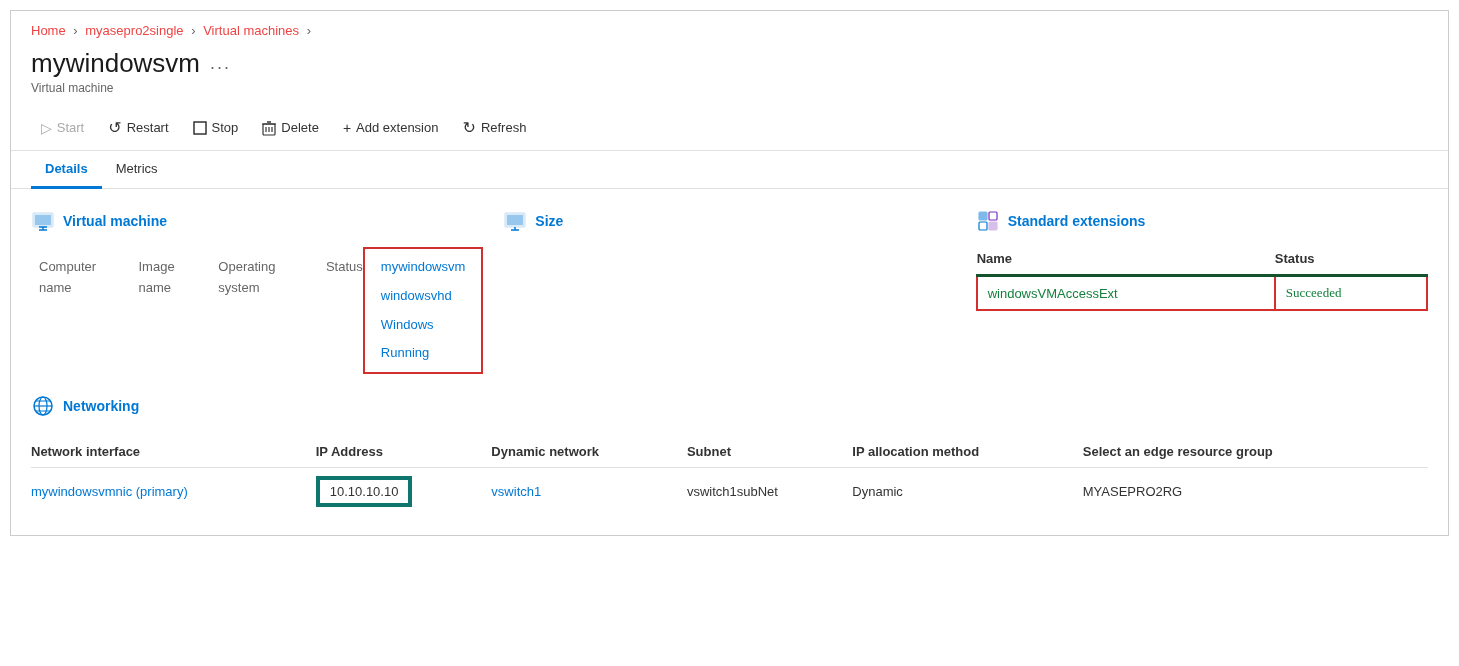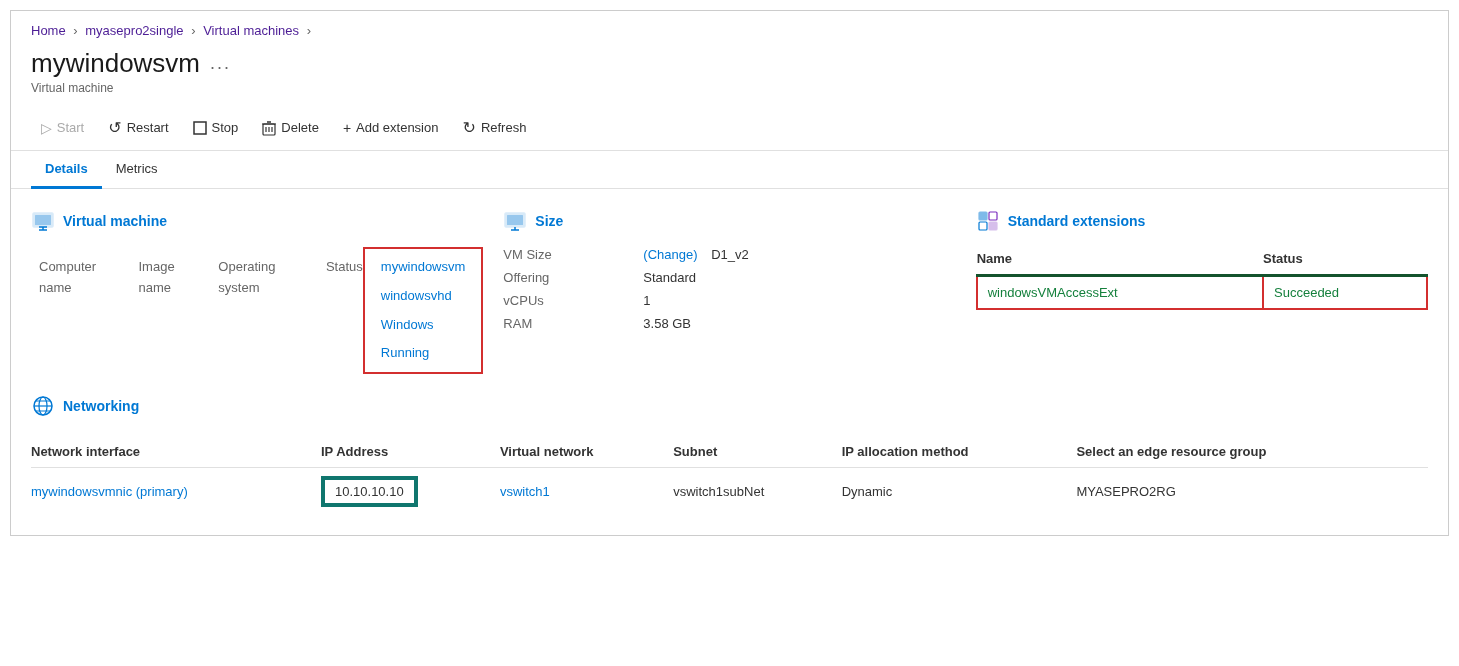--- a/index.html
+++ b/index.html
@@ -18,21 +18,21 @@
     .breadcrumb {
       padding: 12px 20px 6px 20px;
       font-size: 13px;
       color: #0078d4;
     }
     .breadcrumb span {
       color: #666;
       margin: 0 4px;
     }
     .breadcrumb a {
-      color: #4c1d95;
+      color: #ef4444;
       text-decoration: none;
     }
     .title-section {
       padding: 4px 20px 10px 20px;
     }
     .page-title {
       font-size: 26px;
       font-weight: 300;
       color: #1a1a1a;
       display: flex;
@@ -294,39 +294,20 @@
           <div class="section-icon">
             <svg width="24" height="24" viewBox="0 0 24 24" fill="none" xmlns="http://www.w3.org/2000/svg">
               <rect x="2" y="4" width="20" height="14" rx="1" fill="#0078d4" opacity="0.15" stroke="#0078d4" stroke-width="1.5"></rect>
               <rect x="4" y="6" width="16" height="10" rx="0.5" fill="#0078d4" opacity="0.3"></rect>
               <line x1="12" y1="18" x2="12" y2="21" stroke="#0078d4" stroke-width="1.5"></line>
               <line x1="8" y1="21" x2="16" y2="21" stroke="#0078d4" stroke-width="1.5"></line>
             </svg>
           </div>
           <span class="section-title">Size</span>
         </div>
-        <div class="size-table">
-          <div class="size-row">
-            <span class="size-label">VM Size</span>
-            <span style="color:#0078d4; font-size:13px;">(Change)&nbsp;</span>
-            <span class="size-value">D1_v2</span>
-          </div>
-          <div class="size-row">
-            <span class="size-label">Offering</span>
-            <span class="size-value">Standard</span>
-          </div>
-          <div class="size-row">
-            <span class="size-label">vCPUs</span>
-            <span class="size-value">1</span>
-          </div>
-          <div class="size-row">
-            <span class="size-label">RAM</span>
-            <span class="size-value">3.58 GB</span>
-          </div>
-        </div>
       </div>
 
       <div>
         <div class="section-header">
           <div class="section-icon">
             <svg width="24" height="24" viewBox="0 0 24 24" fill="none" xmlns="http://www.w3.org/2000/svg">
               <rect x="3" y="3" width="8" height="8" rx="1" fill="#0078d4" opacity="0.5" stroke="#0078d4" stroke-width="1.2"></rect>
               <rect x="13" y="3" width="8" height="8" rx="1" fill="none" stroke="#7b2fbe" stroke-width="1.2"></rect>
               <rect x="3" y="13" width="8" height="8" rx="1" fill="none" stroke="#0078d4" stroke-width="1.2"></rect>
               <rect x="13" y="13" width="8" height="8" rx="1" fill="#7b2fbe" opacity="0.3" stroke="#7b2fbe" stroke-width="1.2"></rect>
@@ -337,21 +318,21 @@
         <table class="ext-table">
           <thead>
             <tr>
               <th>Name</th>
               <th>Status</th>
             </tr>
           </thead>
           <tbody>
             <tr style="border: 2px solid #d32f2f;">
               <td style="border: 2px solid #d32f2f; padding: 8px 10px;">windowsVMAccessExt</td>
-              <td style="border: 2px solid #d32f2f; padding: 8px 10px;">Succeeded</td>
+              <td style="border: 2px solid #d32f2f; padding: 8px 10px; font-family: Liberation Serif, serif;">Succeeded</td>
             </tr>
           </tbody>
         </table>
       </div>
     </div>
 
     <div class="networking-section">
       <div class="networking-header">
         <div class="section-icon">
           <svg width="24" height="24" viewBox="0 0 24 24" fill="none" xmlns="http://www.w3.org/2000/svg">
@@ -362,21 +343,21 @@
             <line x1="5" y1="17" x2="19" y2="17" stroke="#0078d4" stroke-width="1.0"></line>
           </svg>
         </div>
         <span class="section-title">Networking</span>
       </div>
       <table class="network-table">
         <thead>
           <tr>
             <th>Network interface</th>
             <th>IP Address</th>
-            <th>Virtual network</th>
+            <th>Dynamic network</th>
             <th>Subnet</th>
             <th>IP allocation method</th>
             <th>Select an edge resource group</th>
           </tr>
         </thead>
         <tbody>
           <tr>
             <td style="color:#0078d4;">mywindowsvmnic (primary)</td>
             <td>
               <span class="ip-box">10.10.10.10</span>

